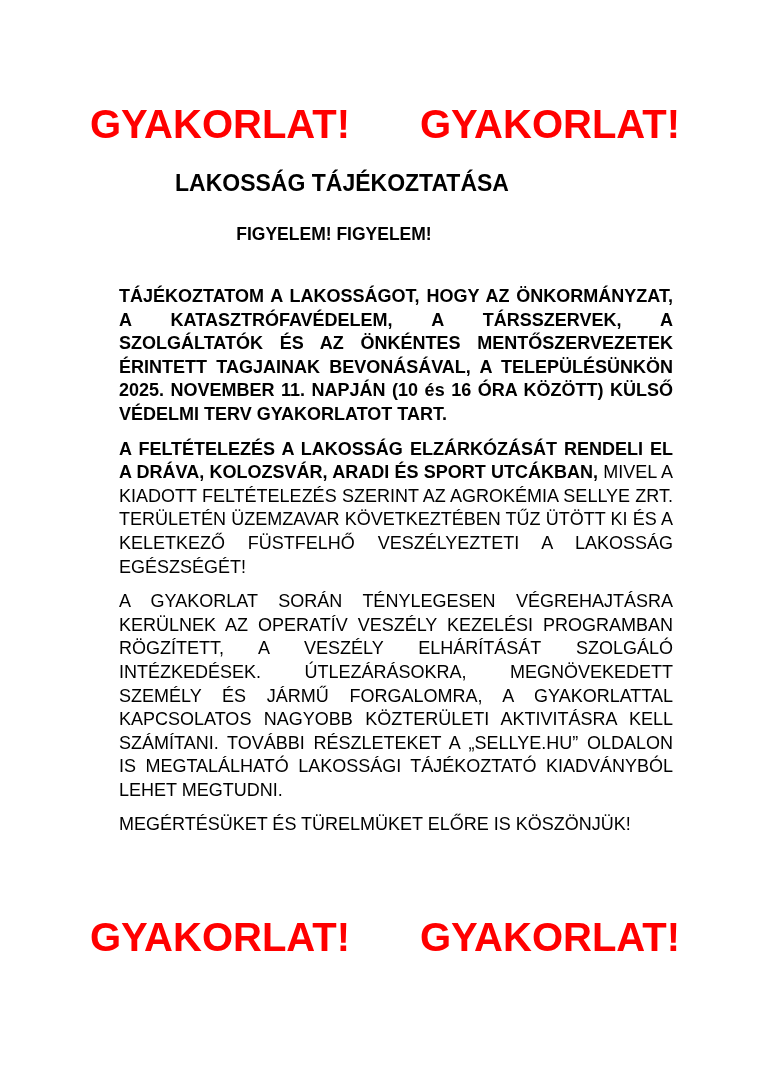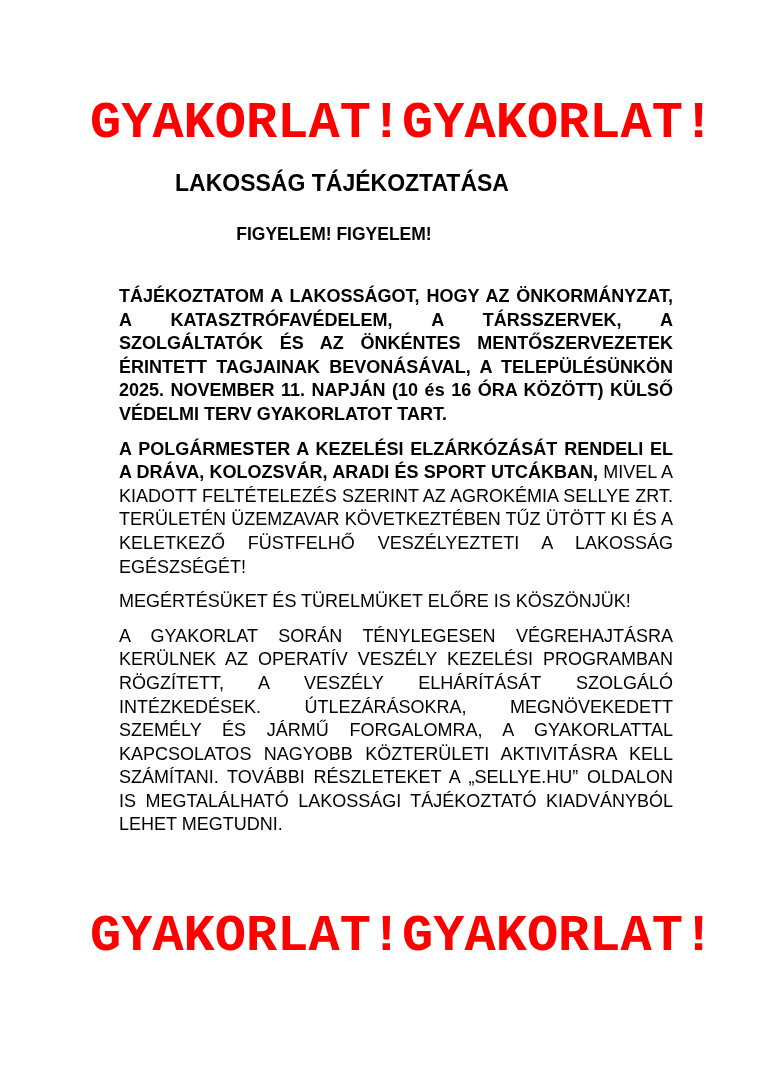--- a/index.html
+++ b/index.html
@@ -1,18 +1,18 @@
 <!DOCTYPE html>
 <html><head>
   <meta charset="utf-8">
   <style>
     html, body { margin: 0; padding: 0; background: #ffffff; }
     body { width: 764px; height: 1080px; position: relative; overflow: hidden; font-family: "Liberation Sans", sans-serif; color: #000; }
     .page { position: absolute; left: 0; top: 0; width: 764px; height: 1080px; }
-    .banner { position: absolute; left: 90px; width: 590px; display: flex; justify-content: space-between; color: #ff0000; font-weight: bold; font-size: 52px; letter-spacing: 0px; line-height: 48px; font-family: Liberation Mono, monospace; }
+    .banner { position: absolute; left: 90px; width: 590px; display: flex; justify-content: space-between; color: #ff0000; font-weight: bold; font-size: 40px; letter-spacing: 0px; line-height: 48px; }
     .banner span { display: inline-block; }
     .banner.top { top: 100px; }
     .banner.bottom { top: 913px; }
     .title { position: absolute; left: 0; width: 684px; top: 168px; text-align: center; font-weight: bold; font-size: 23px; line-height: 30px; }
     .subtitle { position: absolute; left: 0; width: 668px; top: 222px; text-align: center; font-weight: bold; font-size: 17.5px; line-height: 24px; }
     .body { position: absolute; left: 119px; width: 554px; top: 285px; font-size: 18px; line-height: 23.6px; }
     .body p { margin: 0 0 11px 0; text-align: justify; }
     .b { font-weight: bold; }
   </style>
 </head>
@@ -22,22 +22,22 @@
   <div class="banner top">
     <span>GYAKORLAT!</span>
     <span>GYAKORLAT!</span>
   </div>
 
   <div class="title">LAKOSSÁG TÁJÉKOZTATÁSA</div>
   <div class="subtitle">FIGYELEM! FIGYELEM!</div>
 
   <div class="body">
     <p class="b">TÁJÉKOZTATOM A LAKOSSÁGOT, HOGY AZ ÖNKORMÁNYZAT, A KATASZTRÓFAVÉDELEM, A TÁRSSZERVEK, A SZOLGÁLTATÓK ÉS AZ ÖNKÉNTES MENTŐSZERVEZETEK ÉRINTETT TAGJAINAK BEVONÁSÁVAL, A TELEPÜLÉSÜNKÖN 2025. NOVEMBER 11. NAPJÁN (10 és 16 ÓRA KÖZÖTT) KÜLSŐ VÉDELMI TERV GYAKORLATOT TART.</p>
-    <p><span class="b">A POLGÁRMESTER A KEZELÉSI ELZÁRKÓZÁSÁT RENDELI EL A DRÁVA, KOLOZSVÁR, ARADI ÉS SPORT UTCÁKBAN,</span><span> MIVEL A KIADOTT FELTÉTELEZÉS SZERINT AZ AGROKÉMIA SELLYE ZRT. TERÜLETÉN ÜZEMZAVAR KÖVETKEZTÉBEN TŰZ ÜTÖTT KI ÉS A KELETKEZŐ FÜSTFELHŐ VESZÉLYEZTETI A LAKOSSÁG EGÉSZSÉGÉT!</span></p>
+    <p><span class="b">A FELTÉTELEZÉS A LAKOSSÁG ELZÁRKÓZÁSÁT RENDELI EL A DRÁVA, KOLOZSVÁR, ARADI ÉS SPORT UTCÁKBAN,</span><span> MIVEL A KIADOTT FELTÉTELEZÉS SZERINT AZ AGROKÉMIA SELLYE ZRT. TERÜLETÉN ÜZEMZAVAR KÖVETKEZTÉBEN TŰZ ÜTÖTT KI ÉS A KELETKEZŐ FÜSTFELHŐ VESZÉLYEZTETI A LAKOSSÁG EGÉSZSÉGÉT!</span></p>
+    <p>A GYAKORLAT SORÁN TÉNYLEGESEN VÉGREHAJTÁSRA KERÜLNEK AZ OPERATÍV VESZÉLY KEZELÉSI PROGRAMBAN RÖGZÍTETT, A VESZÉLY ELHÁRÍTÁSÁT SZOLGÁLÓ INTÉZKEDÉSEK. ÚTLEZÁRÁSOKRA, MEGNÖVEKEDETT SZEMÉLY ÉS JÁRMŰ FORGALOMRA, A GYAKORLATTAL KAPCSOLATOS NAGYOBB KÖZTERÜLETI AKTIVITÁSRA KELL SZÁMÍTANI. TOVÁBBI RÉSZLETEKET A „SELLYE.HU” OLDALON IS MEGTALÁLHATÓ LAKOSSÁGI TÁJÉKOZTATÓ KIADVÁNYBÓL LEHET MEGTUDNI.</p>
     <p>MEGÉRTÉSÜKET ÉS TÜRELMÜKET ELŐRE IS KÖSZÖNJÜK!</p>
-    <p>A GYAKORLAT SORÁN TÉNYLEGESEN VÉGREHAJTÁSRA KERÜLNEK AZ OPERATÍV VESZÉLY KEZELÉSI PROGRAMBAN RÖGZÍTETT, A VESZÉLY ELHÁRÍTÁSÁT SZOLGÁLÓ INTÉZKEDÉSEK. ÚTLEZÁRÁSOKRA, MEGNÖVEKEDETT SZEMÉLY ÉS JÁRMŰ FORGALOMRA, A GYAKORLATTAL KAPCSOLATOS NAGYOBB KÖZTERÜLETI AKTIVITÁSRA KELL SZÁMÍTANI. TOVÁBBI RÉSZLETEKET A „SELLYE.HU” OLDALON IS MEGTALÁLHATÓ LAKOSSÁGI TÁJÉKOZTATÓ KIADVÁNYBÓL LEHET MEGTUDNI.</p>
   </div>
 
   <div class="banner bottom">
     <span>GYAKORLAT!</span>
     <span>GYAKORLAT!</span>
   </div>
 </div>
 
 </body></html>

